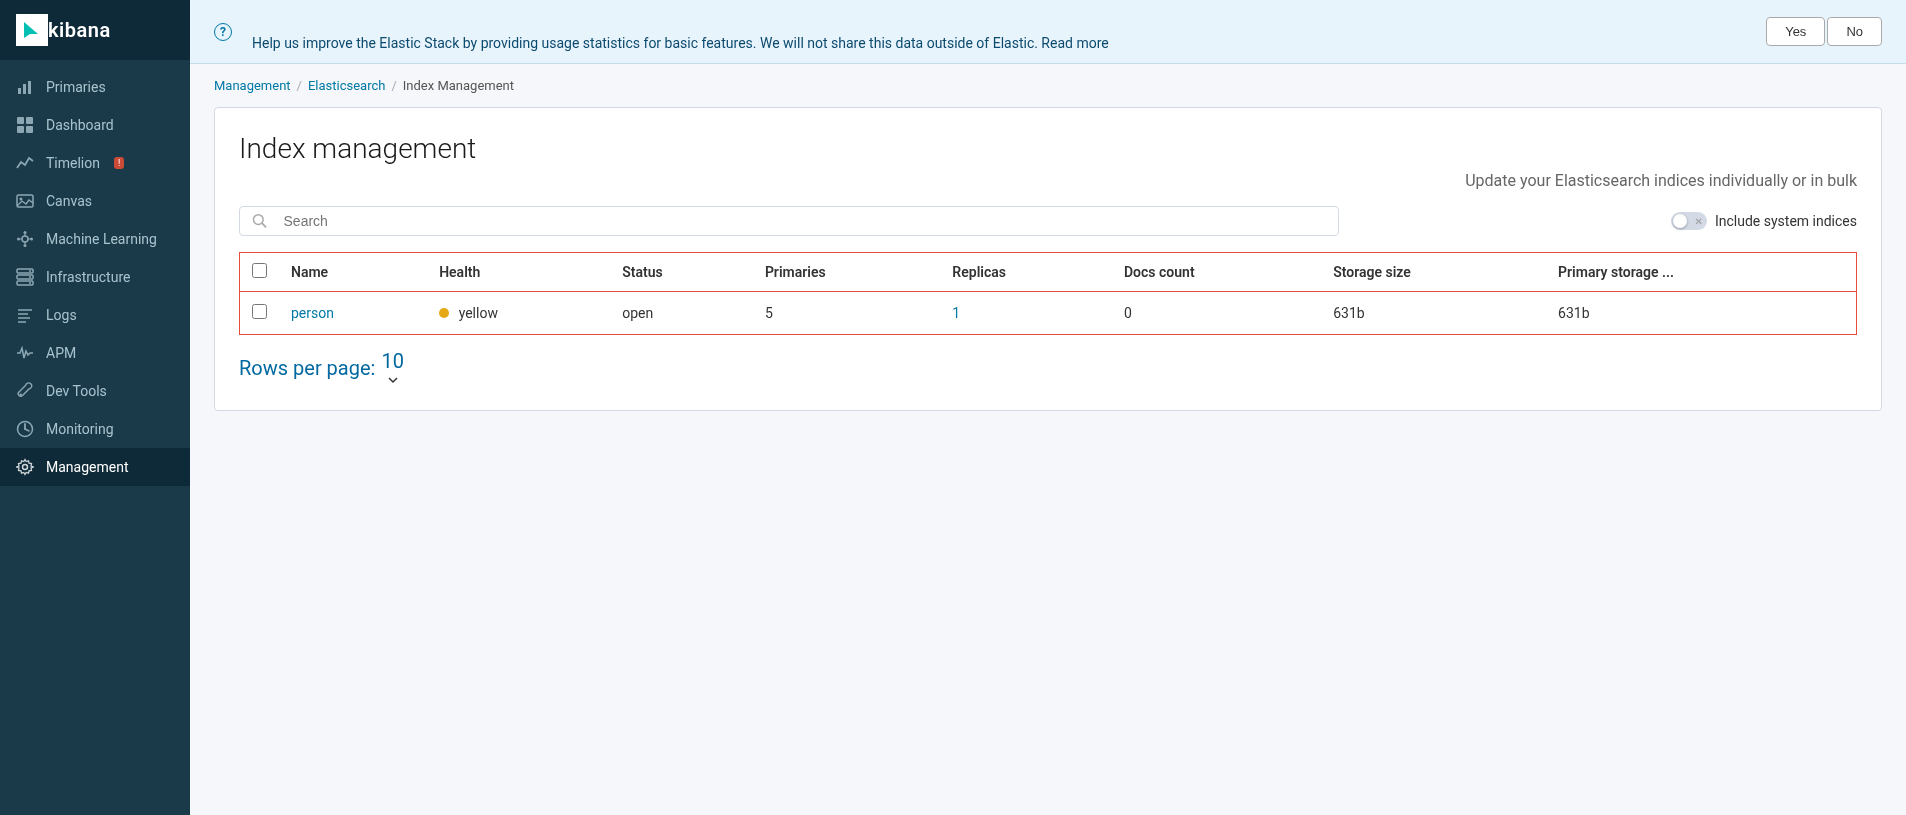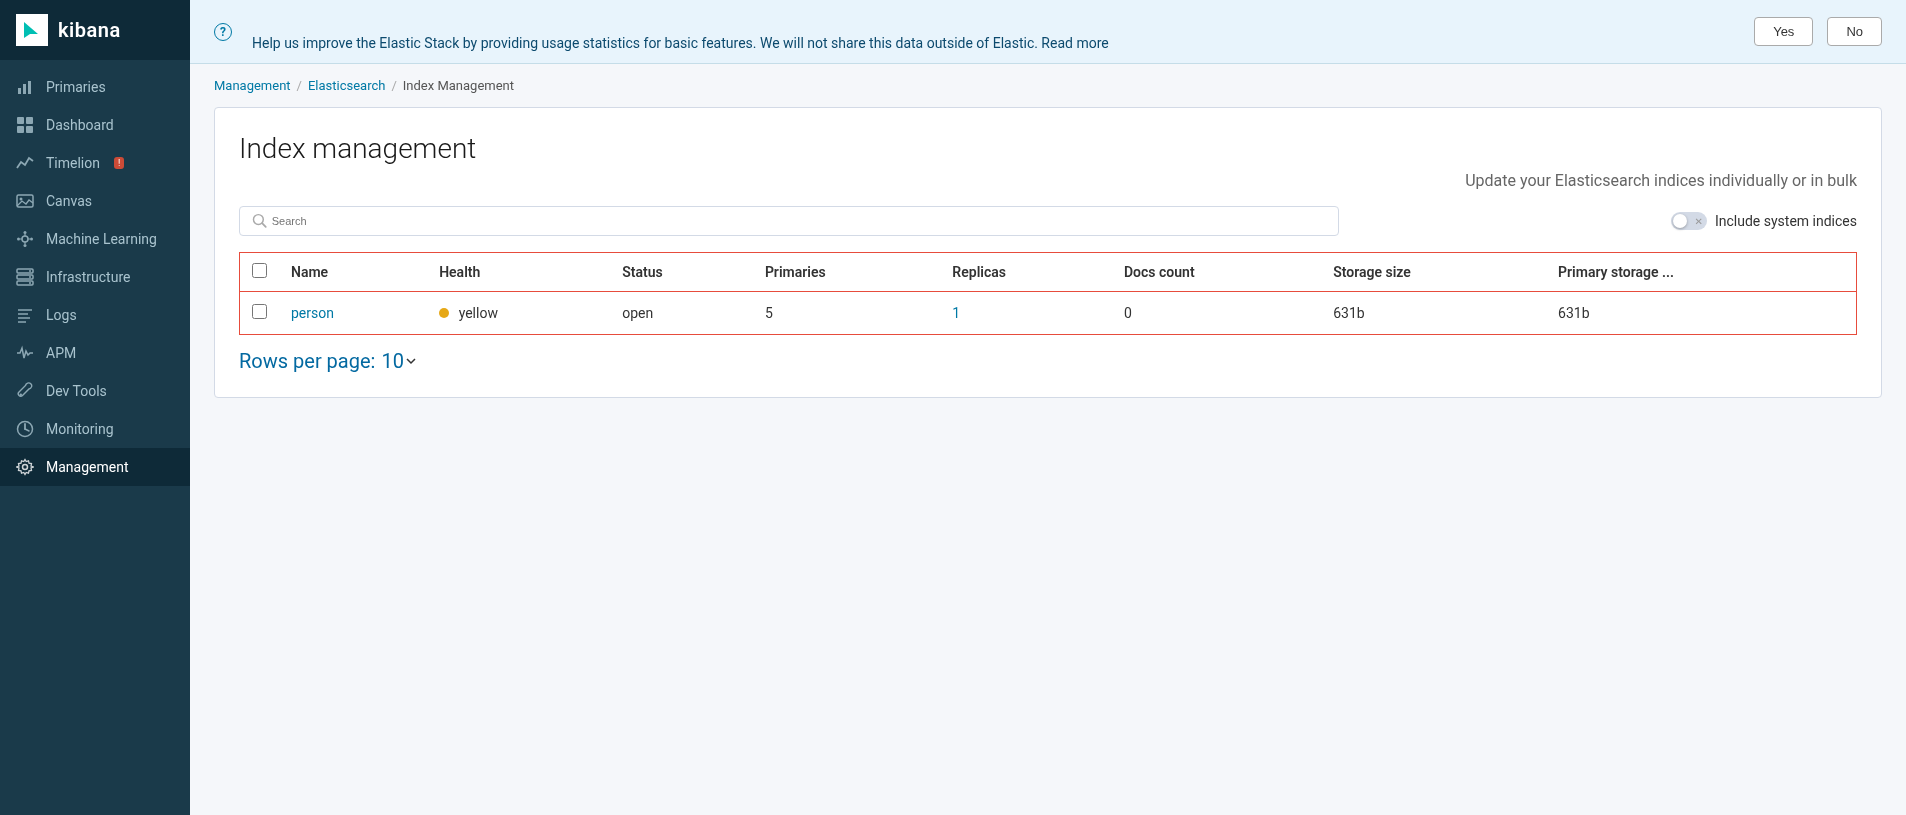--- a/index.html
+++ b/index.html
@@ -12,21 +12,20 @@
       background: #1a3a4a;
       display: flex;
       flex-direction: column;
       color: #fff;
     }
     .sidebar-logo {
       display: flex;
       align-items: center;
       padding: 14px 16px;
       background: #0e2a38;
-      gap: 10px;
     }
     .logo-icon {
       width: 32px;
       height: 32px;
       background: #fff;
       display: flex;
       align-items: center;
       justify-content: center;
     }
     .logo-icon svg { width: 24px; height: 24px; }
@@ -57,21 +56,21 @@
     
     .banner {
       background: #e8f4fc;
       border-bottom: 1px solid #c5dde8;
       padding: 12px 24px;
       display: flex;
       align-items: center;
       gap: 20px;
     }
     .banner-text { font-size: 14px; color: #0c4a6e; display: flex; align-items: center; gap: 8px; flex: 1; margin-top: 23px; }
-    .banner-actions { display: flex; gap: 14px; }
+    .banner-actions { display: flex; gap: 2px; }
     .banner-btn {
       padding: 6px 18px;
       border: 1px solid #aaa;
       background: #fff;
       border-radius: 4px;
       cursor: pointer;
       font-size: 13px;
       color: #333;
     }
 
@@ -111,24 +110,24 @@
       border: 1px solid #d3dae6;
       border-radius: 4px;
       padding: 6px 12px;
       width: 100%;
       max-width: 1100px;
       background: #fff;
     }
     .search-box input {
       border: none;
       outline: none;
-      font-size: 11px;
+      font-size: 14px;
       color: #333;
       width: 100%;
-      margin-left: 4px;
+      margin-left: 16px;
     }
 
     .system-indices-toggle {
       display: flex;
       align-items: center;
       gap: 8px;
       white-space: nowrap;
       font-size: 14px;
       color: #333;
       margin-left: 20px;
@@ -201,20 +200,21 @@
       gap: 6px;
       margin-top: 14px;
       font-size: 20px;
       color: #0369a1;
     }
     .rows-select {
       display: flex;
       align-items: center;
       gap: 1px;
       cursor: pointer;
+      flex-direction: column;
     }
 
     .info-icon {
       display: inline-flex;
       align-items: center;
       justify-content: center;
       width: 18px;
       height: 18px;
       border-radius: 50%;
       border: 1.5px solid #0079a5;

